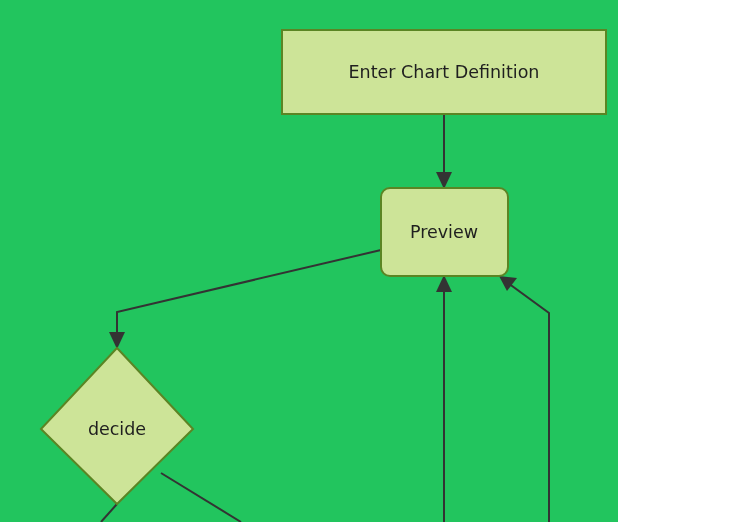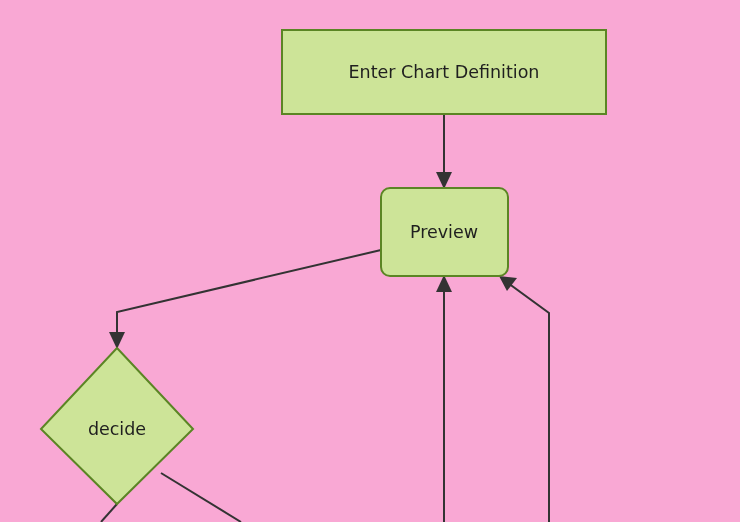--- a/index.html
+++ b/index.html
@@ -6,23 +6,23 @@
   html, body {
     margin: 0;
     padding: 0;
     background: #ffffff;
   }
   body {
     font-family: "DejaVu Sans", "Liberation Sans", sans-serif;
   }
   #canvas-wrap {
     position: relative;
-    width: 740px;
+    width: 618px;
     height: 522px;
-    background: #f9a8d4;
+    background: #22c55e;
     overflow: hidden;
   }
   svg#flowchart {
     display: block;
     width: 740px;
     height: 522px;
   }
   .node-shape {
     stroke-width: 2px;
   }

